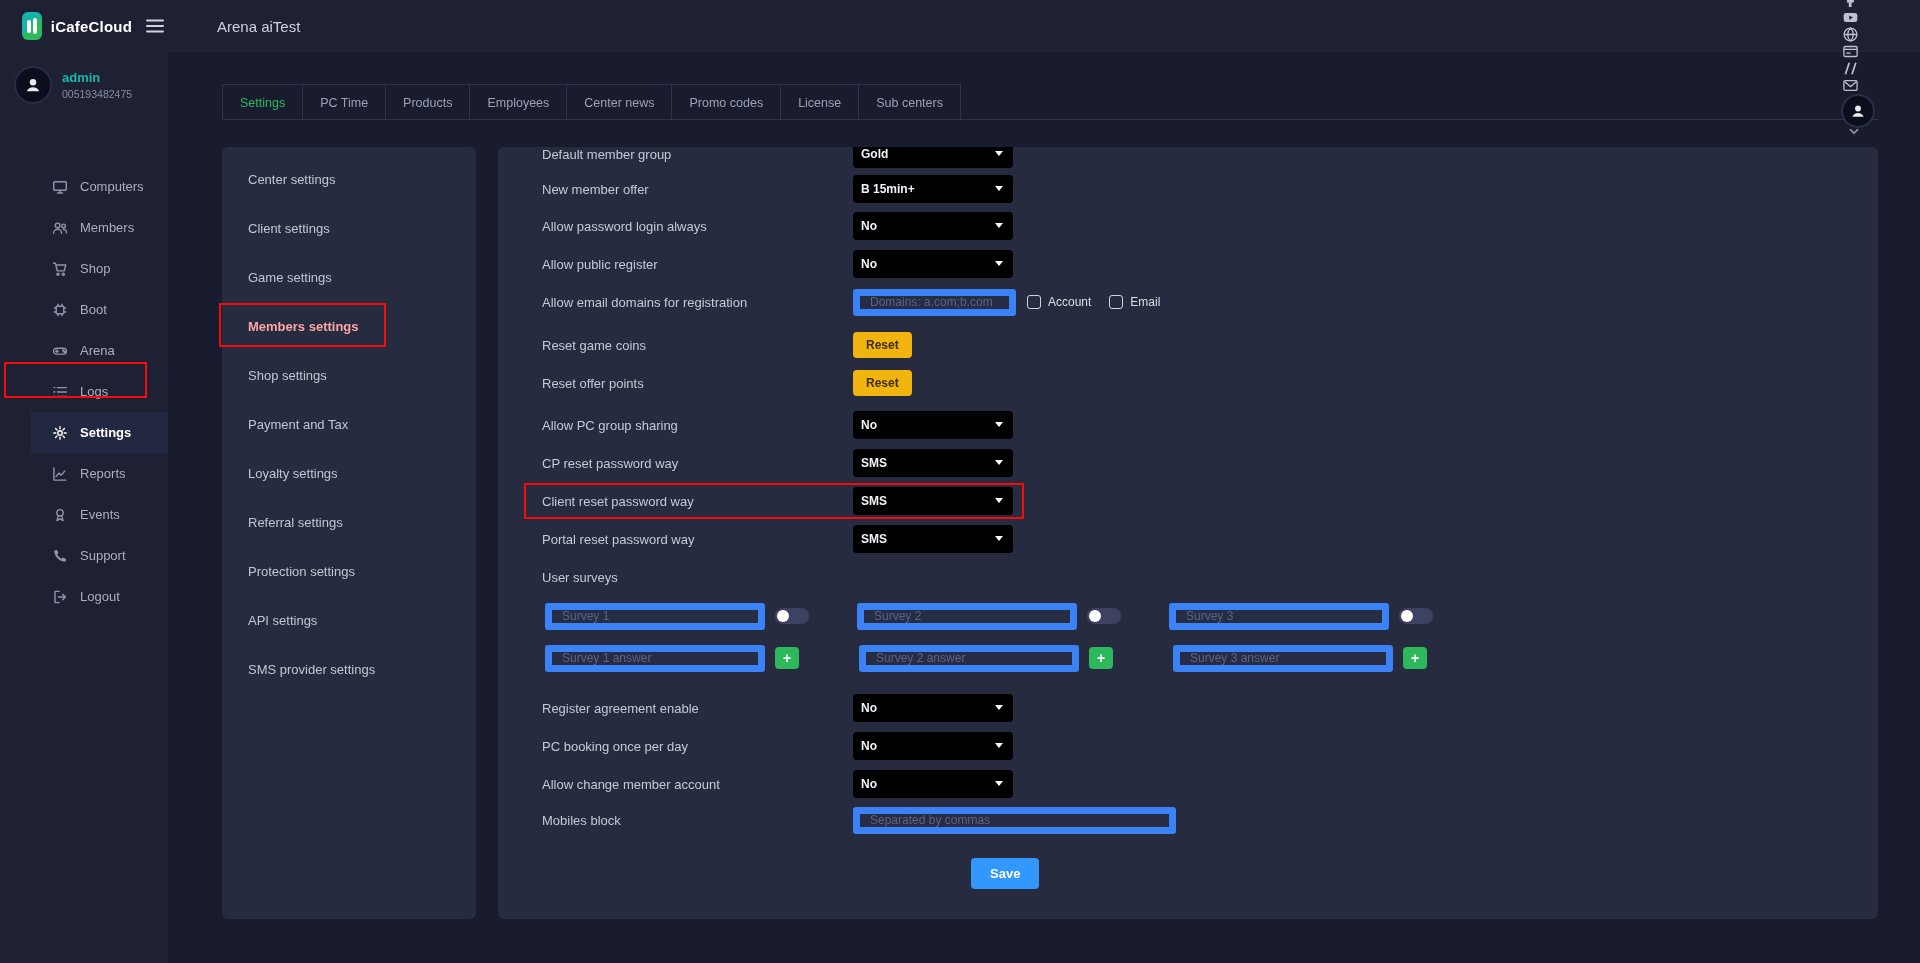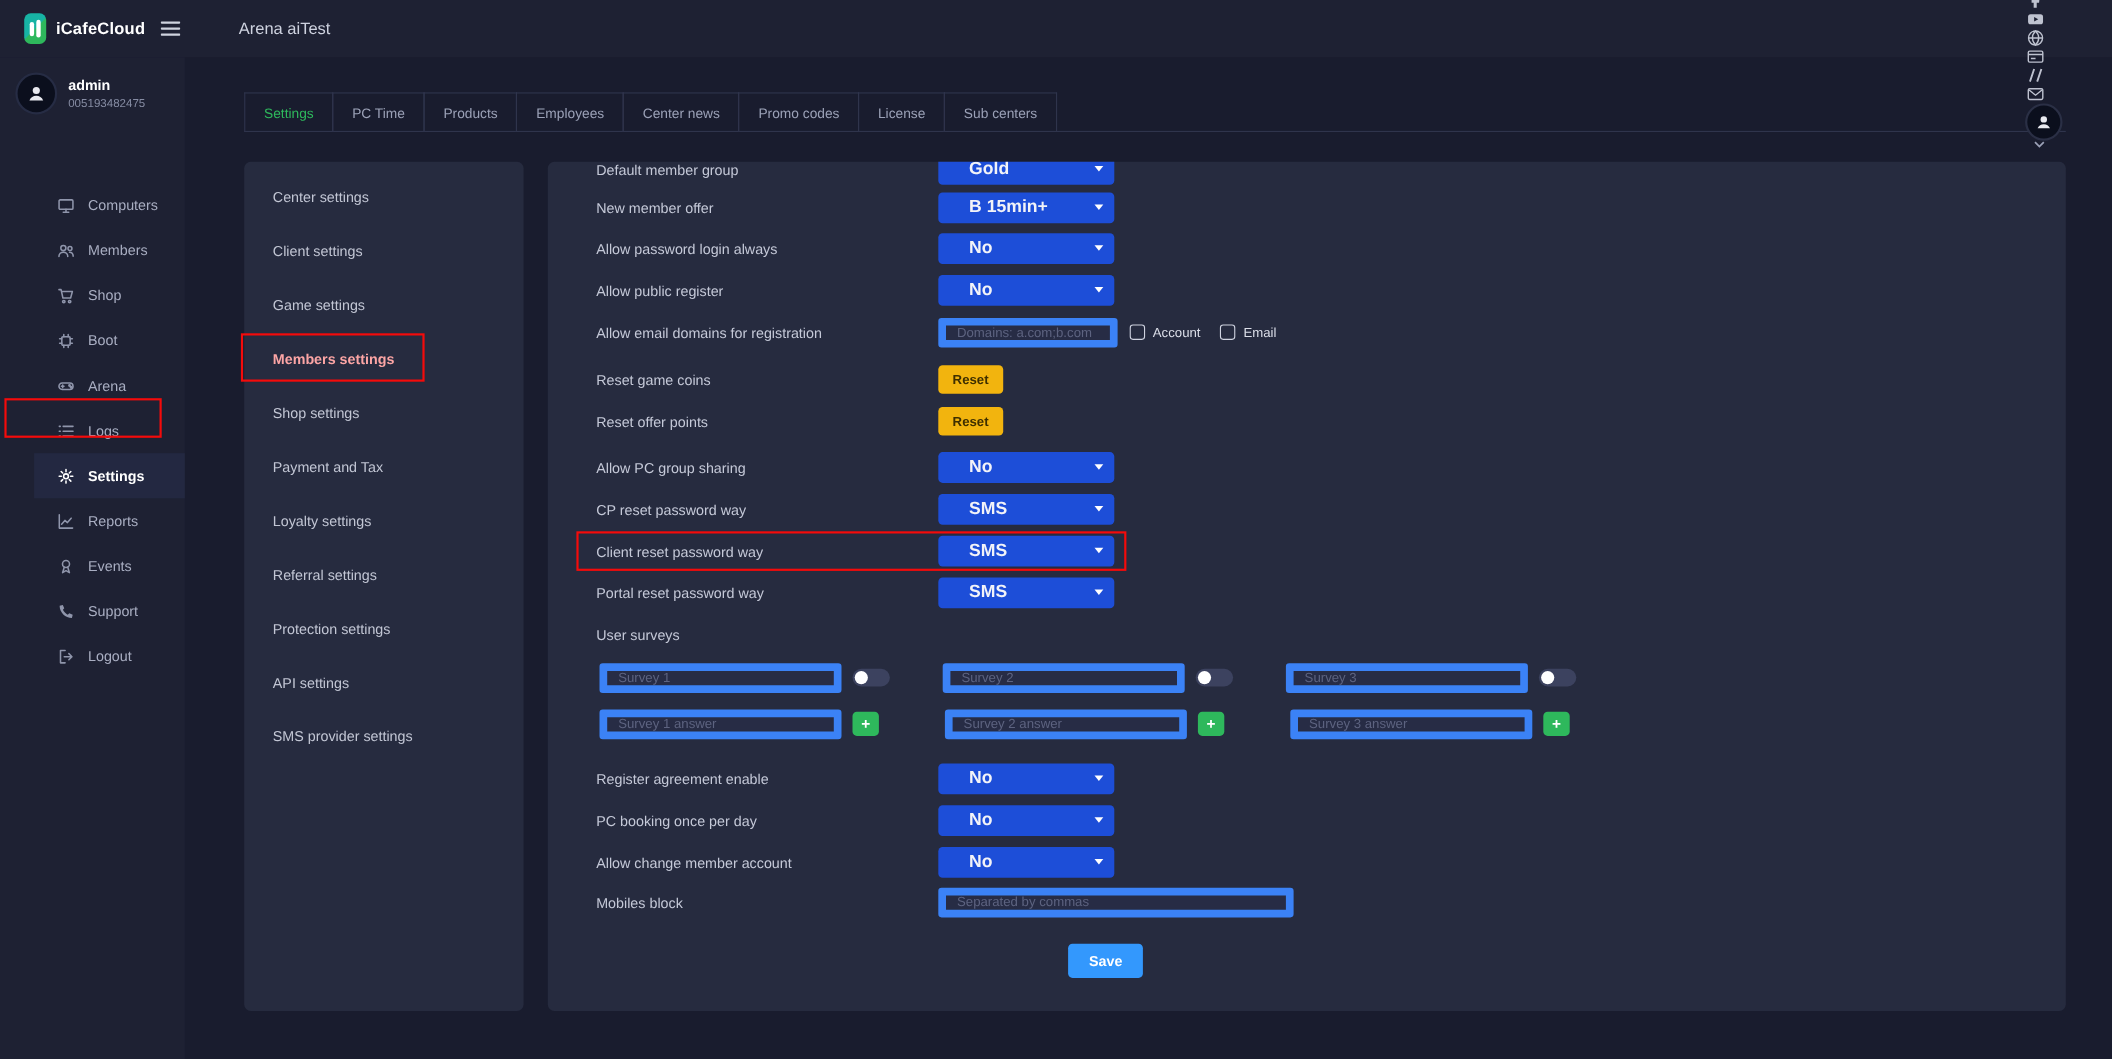--- a/index.html
+++ b/index.html
@@ -45,21 +45,21 @@
   
   .sidebar {
     position:absolute; top:52px; left:0; width:168px; height:911px;
     background:#1e2133; z-index:4;
   }
   .side-user { display:flex; align-items:center; gap:10px; padding:14px 0 0 14px; }
   .side-avatar {
     width:38px; height:38px; border-radius:50%; background:#0b0f1d;
     border:2px solid #262c44; display:flex; align-items:center; justify-content:center;
   }
-  .side-user-name { color:#ffffff; font-size:13px; font-weight:bold; }
+  .side-user-name { color:#14b8a6; font-size:13px; font-weight:bold; }
   .side-user-id { color:#868ca3; font-size:10.5px; margin-top:3px; }
   .side-menu { position:absolute; top:114px; left:0; width:168px; }
   .side-item {
     height:41px; display:flex; align-items:center; gap:12px; padding-left:21px;
     color:#a9aec2; font-size:13px; cursor:pointer;margin-left:31px;
   }
   .side-item.active { color:#ffffff; font-weight:bold; background:#232841; }
 
   
   .tabbar {
@@ -81,23 +81,23 @@
   .nav-item {
     height:49px; display:flex; align-items:center; padding-left:26px;
     font-size:13px; color:#c2c6d4; cursor:pointer;
   }
   .nav-item.active { color:#fca5a5; font-weight:bold; }
 
   
   .frow { position:absolute; left:44px; right:40px; height:30px; display:flex; align-items:center; }
   .flabel { width:311px; font-size:13px; color:#c5c9d8; flex:none; }
   .select {
-    position:relative; width:160px; height:28px; background:#1d4ed8; border-radius:4px;
-    color:#f2f3f8; font-size:16px; font-weight:bold;
-    display:flex; align-items:center; padding:0 26px 0 28px; cursor:pointer; flex:none;
+    position:relative; width:160px; height:28px; background:#000000; border-radius:4px;
+    color:#f2f3f8; font-size:12px; font-weight:bold;
+    display:flex; align-items:center; padding:0 26px 0 8px; cursor:pointer; flex:none;
   }
   .select::after {
     content:""; position:absolute; right:10px; top:11px;
     border-left:4.5px solid transparent; border-right:4.5px solid transparent;
     border-top:5.5px solid #ffffff;
   }
   .tinput {
     height:27px; background:#272c45; border:7px solid #3b82f6; border-radius:3px;
     color:#dfe2ee; font-size:12px; padding:0 10px; outline:none;
     font-family:"Liberation Sans","DejaVu Sans",sans-serif;

